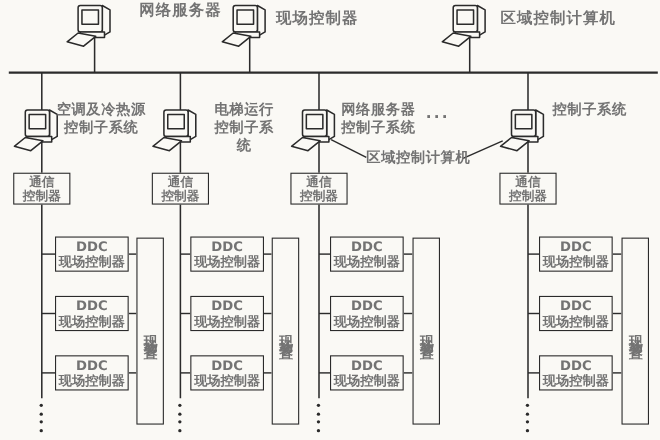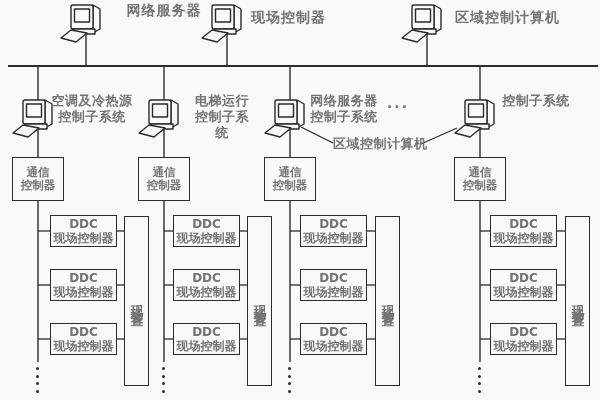--- a/index.html
+++ b/index.html
@@ -13,21 +13,21 @@
   .wires line { stroke:#2b2b2b; }
   .lbl { position:absolute; z-index:3; font-weight:bold; line-height:1.22; text-align:center; }
   .lbl-lg { font-size:14px; letter-spacing:1px; }
   .lbl-md { font-size:13px; letter-spacing:0.5px; }
   .box {
     position:absolute; z-index:2; box-sizing:border-box;
     border:1.6px solid #2b2b2b; background:#faf9f5;
     display:flex; flex-direction:column; align-items:center; justify-content:center;
     font-weight:bold; text-align:center;
   }
-  .comm { width:52px; height:44px; font-size:11.5px; line-height:13px; }
+  .comm { width:52px; height:29px; font-size:11.5px; line-height:13px; }
   .ddc  { width:67px; height:32px; font-size:12px;  line-height:14px; }
   .dev  { width:25px; height:170px; font-size:12.5px; }
   .dev span { writing-mode:vertical-rl; text-orientation:upright; letter-spacing:3px; }
   .pc { position:absolute; z-index:2; width:48px; height:42px; }
   .pc * { stroke:#2b2b2b; stroke-width:1.4; fill:#faf9f5; stroke-linejoin:round; }
   .vdots { position:absolute; z-index:2; display:flex; flex-direction:column; gap:4.5px; }
   .vdots i { width:3px; height:3px; border-radius:50%; background:#2b2b2b; }
   .hdots { position:absolute; z-index:3; font-weight:bold; font-size:14px; letter-spacing:2px; }
 </style>
 </head>

